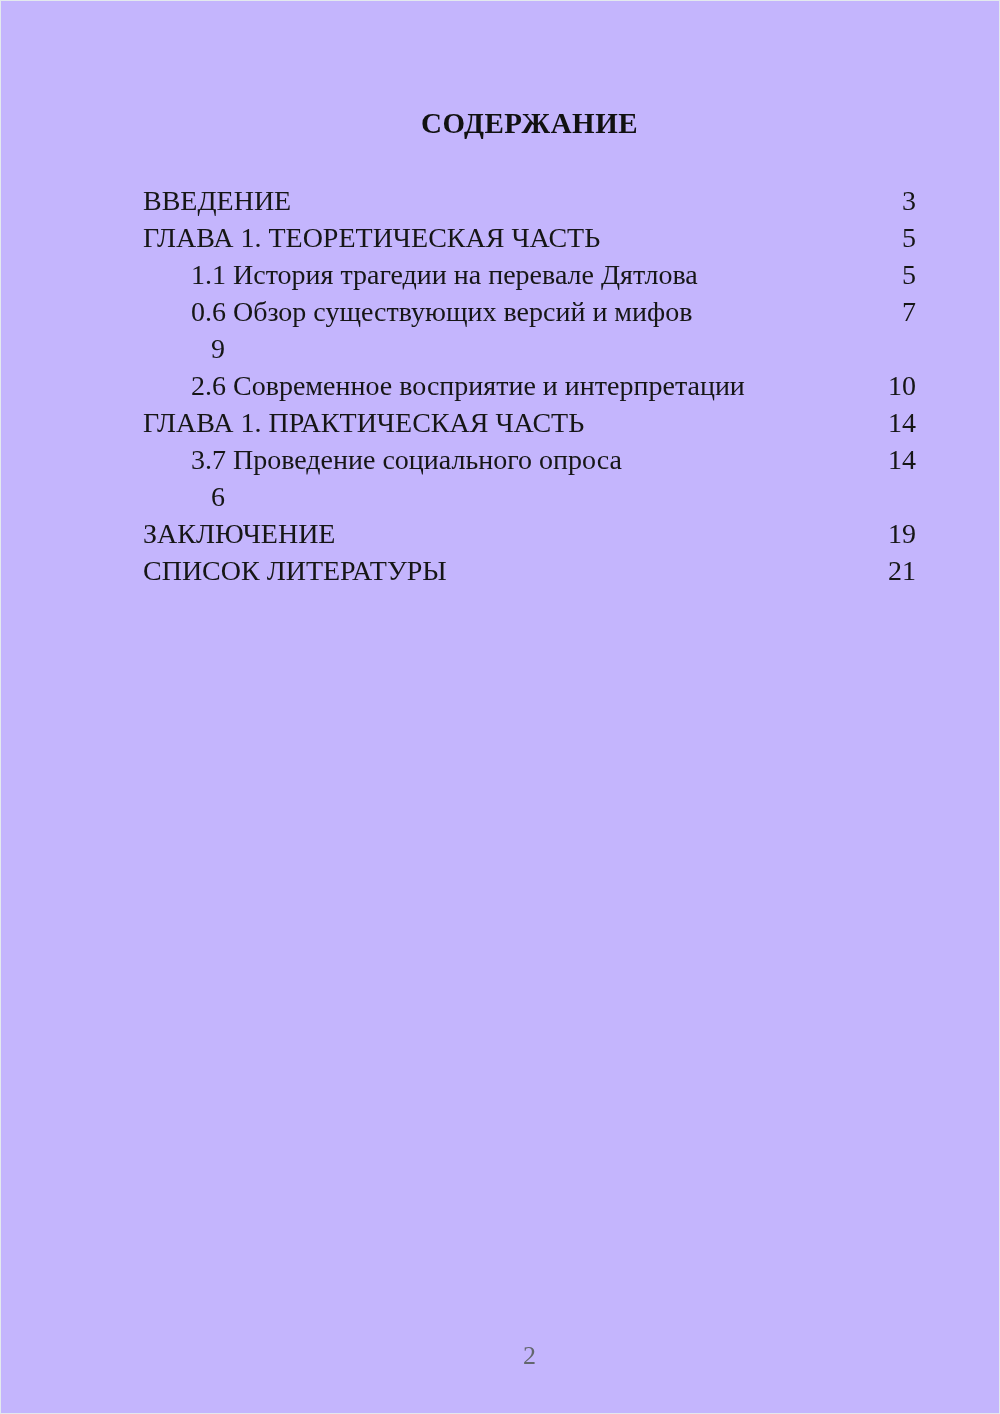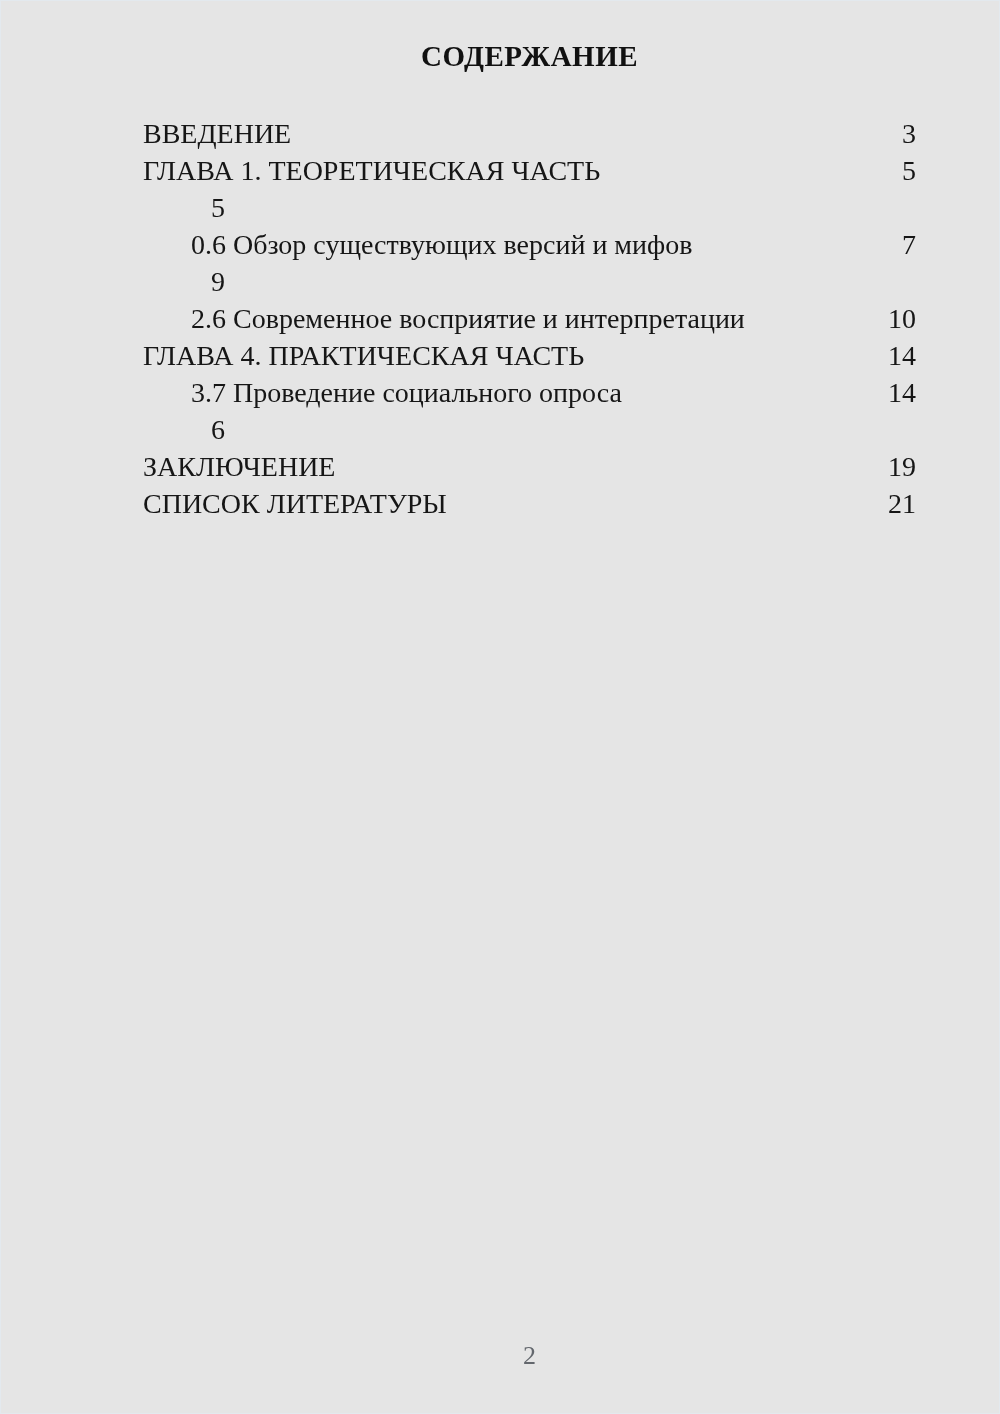--- a/index.html
+++ b/index.html
@@ -5,25 +5,25 @@
   html, body {
     margin: 0;
     padding: 0;
     background: #ffffff;
   }
   .page {
     position: relative;
     box-sizing: border-box;
     width: 1000px;
     height: 1414px;
-    background: #e5e5e5;
+    background: #c4b5fd;
     border: 1px solid #e3e9ee;
     font-family: "Liberation Serif", "DejaVu Serif", serif;
     color: #161616;
-    padding: 38px 83px 0 142px;
+    padding: 105px 83px 0 142px;
     overflow: hidden;
   }
   .doc-title {
     margin: 0 0 42px 0;
     font-size: 29px;
     line-height: 34px;
     font-weight: bold;
     text-align: center;
     letter-spacing: 0.5px;
     color: #111111;
@@ -73,39 +73,40 @@
     <span class="toc-label">ВВЕДЕНИЕ</span>
     <span class="toc-page">3</span>
   </div>
 
   <div class="toc-row">
     <span class="toc-label">ГЛАВА 1. ТЕОРЕТИЧЕСКАЯ ЧАСТЬ</span>
     <span class="toc-page">5</span>
   </div>
 
   <div class="toc-row indent">
+    <span class="toc-label">1.1 История трагедии на перевале Дятлова</span>
     <span class="toc-page">5</span>
   </div>
 
   <div class="toc-row indent">
     <span class="toc-label">0.6 Обзор существующих версий и мифов</span>
     <span class="toc-page">7</span>
   </div>
 
   <div class="toc-row indent">
     <span class="toc-page">9</span>
   </div>
 
   <div class="toc-row indent">
     <span class="toc-label">2.6 Современное восприятие и интерпретации</span>
     <span class="toc-page">10</span>
   </div>
 
   <div class="toc-row">
-    <span class="toc-label">ГЛАВА 4. ПРАКТИЧЕСКАЯ ЧАСТЬ</span>
+    <span class="toc-label">ГЛАВА 1. ПРАКТИЧЕСКАЯ ЧАСТЬ</span>
     <span class="toc-page">14</span>
   </div>
 
   <div class="toc-row indent">
     <span class="toc-label">3.7 Проведение социального опроса</span>
     <span class="toc-page">14</span>
   </div>
 
   <div class="toc-row indent">
     <span class="toc-page">6</span>

